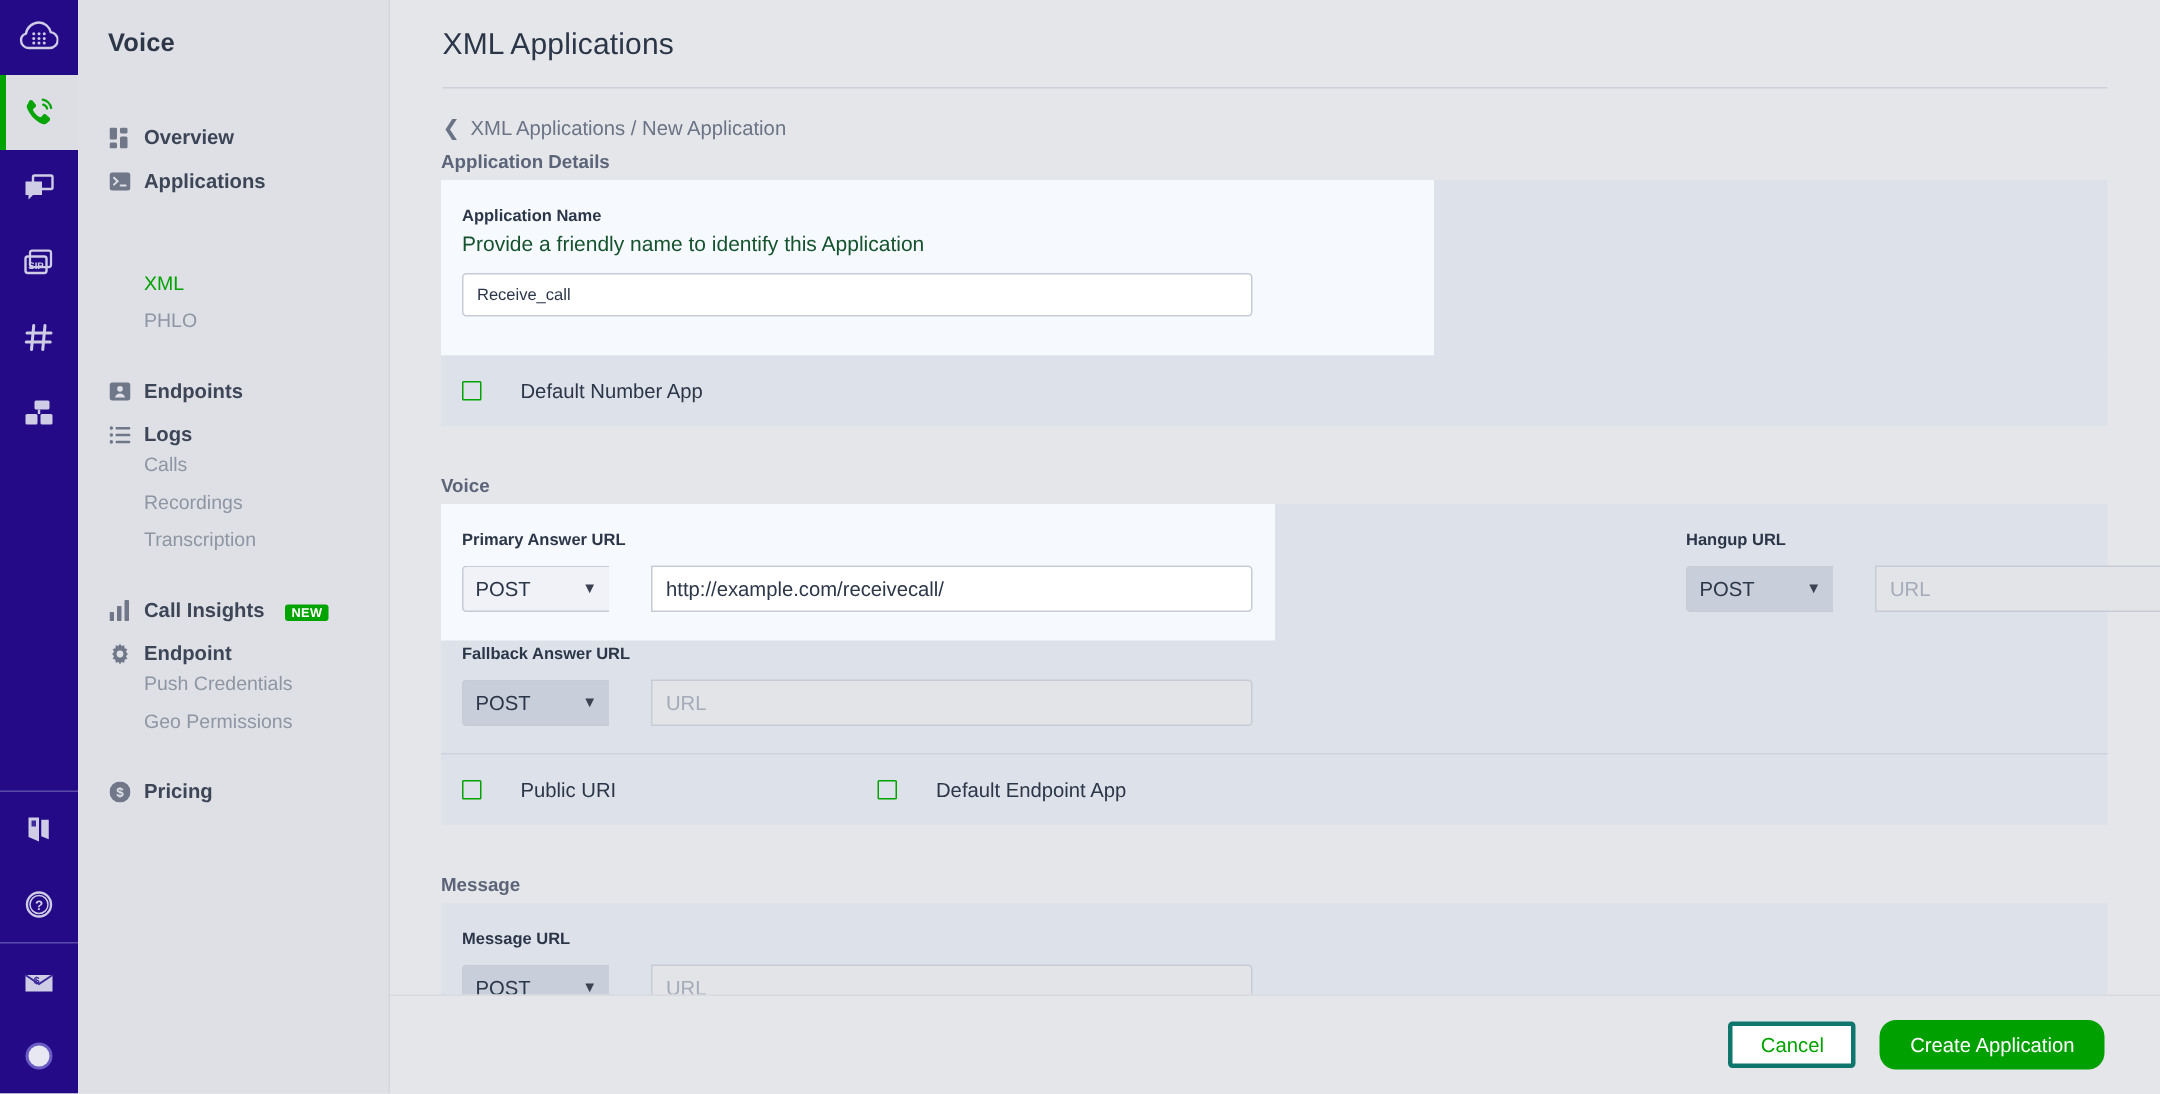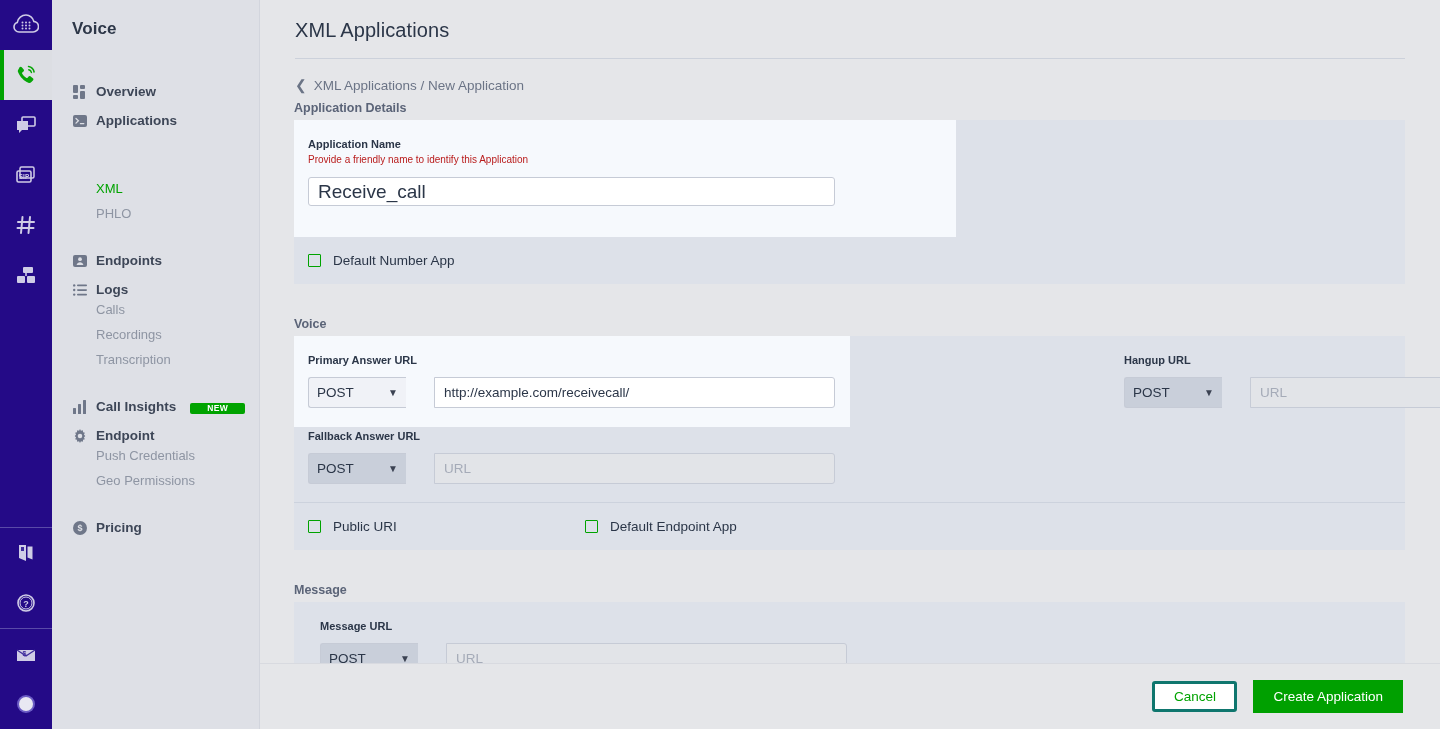--- a/index.html
+++ b/index.html
@@ -59,21 +59,21 @@
     color: #6a7384;
   }
   .nav-icn svg { display: block; fill: #6f7789; }
   .nav-sub {
     padding-left: 44px; height: 25px; line-height: 25px;
     font-size: 13px; color: #8e95a3; cursor: pointer;
   }
   .nav-sub.active { color: #00a300; margin-top: 48px; }
   .badge-new {
     background: #00a300; color: #fff; font-size: 8.5px; font-weight: bold;
-    padding: 1px 17px 2px; border-radius: 2px; letter-spacing: .3px;
+    padding: 1px 4px 2px; border-radius: 2px; letter-spacing: .3px;
     margin-left: 5px; line-height: 1;
   }
   .nav-gap { height: 13px; }
 
   
   .main { flex: 1 1 auto; height: 729px; position: relative; background: #e5e6e9; }
   .page-title {
     font-size: 20px; color: #2b3648; padding: 19px 0 0 35px;
     height: 58px; letter-spacing: .1px;
   }
@@ -89,25 +89,25 @@
     font-size: 12.5px; font-weight: bold; color: #5b6478;
     padding-left: 34px; margin-top: 6px; margin-bottom: 5px;
   }
 
   
   .band { position: relative; width: 100%; }
   .band-bg { background: #dde1e9; }
   .panel-hl { background: #f6f9fd; }
 
   .field-label { font-size: 11px; font-weight: bold; color: #2b3648; }
-  .field-help  { font-size: 10px; color: #b91c1c; margin-top: 4px; }
+  .field-help  { font-size: 14px; color: #14532d; margin-top: 4px; }
 
   .text-input {
     height: 29px; border: 1px solid #c6cbd6; border-radius: 3px;
-    background: #fff; font-size: 19px; color: #2b3648;
+    background: #fff; font-size: 11px; color: #2b3648;
     padding: 0 9px; font-family: "Liberation Sans", sans-serif;
     outline: none;
   }
   .text-input::placeholder { color: #9aa1b0; }
 
   .url-group { display: flex; height: 31px; gap: 28px; }
   .sel {
     width: 98px; height: 31px; border: 1px solid #c6cbd6; border-right: none;
     border-radius: 3px 0 0 3px; background: #f0f2f7;
     font-size: 13.5px; color: #2b3648; padding: 0 8px;
@@ -118,21 +118,21 @@
   .sel .caret { font-size: 10px; color: #3b4252; }
   .url-inp {
     flex: 1 1 auto; height: 31px; border: 1px solid #c6cbd6;
     border-radius: 0 3px 3px 0; background: #fff;
     font-size: 13.5px; color: #2b3648; padding: 0 9px;
     font-family: "Liberation Sans", sans-serif; outline: none;
   }
   .url-inp.dim { background: #e2e4e8; }
   .url-inp::placeholder { color: #a5abb8; }
 
-  .cbrow { display: flex; align-items: center; gap: 12px; cursor: pointer; }
+  .cbrow { display: flex; align-items: center; gap: 26px; cursor: pointer; }
   .cbox {
     width: 13px; height: 13px; border: 1.6px solid #00a300;
     background: #dde1e9; border-radius: 1px; flex: 0 0 13px;
   }
   .cblabel { font-size: 13.5px; color: #2b3648; }
 
   
   .footer {
     position: absolute; left: 0; right: 0; bottom: 0; height: 66px;
     background: #e5e6e9; border-top: 1px solid #d8dae0;
@@ -140,21 +140,21 @@
     gap: 16px; padding-right: 37px;
   }
   .btn-cancel {
     height: 31px; min-width: 85px; padding: 0 18px;
     background: #fff; border: 3px solid #0f766e; border-radius: 3px;
     color: #00a300; font-size: 13.5px; cursor: pointer;
     font-family: "Liberation Sans", sans-serif;
   }
   .btn-create {
     height: 33px; padding: 0 20px; background: #00a000;
-    border: none; border-radius: 0; color: #fff; font-size: 13.5px;
+    border: none; border-radius: 11px; color: #fff; font-size: 13.5px;
     cursor: pointer; font-family: "Liberation Sans", sans-serif;
   }
 </style>
 </head>
 <body>
 
 <div class="app">
 
   <div class="rail">
 
@@ -437,21 +437,21 @@
       <div class="cbrow">
         <span class="cbox"></span>
         <span class="cblabel">Default Endpoint App</span>
       </div>
     </div>
 
     <div class="section-label" style="margin-top:33px;">Message</div>
 
     <div class="band" style="height:90px;">
       <div style="position:absolute;left:34px;top:0;width:1111px;height:90px;background:#dde1e9;"></div>
-      <div style="position:absolute;left:60px;top:18px;width:527px;">
+      <div style="position:absolute;left:48px;top:18px;width:527px;">
         <div class="field-label">Message URL</div>
         <div class="url-group" style="margin-top:11px;">
           <div class="sel dim">
             <span>POST</span>
             <span class="caret">▼</span>
           </div>
           <input class="url-inp dim" placeholder="URL" style="">
         </div>
       </div>
     </div>

